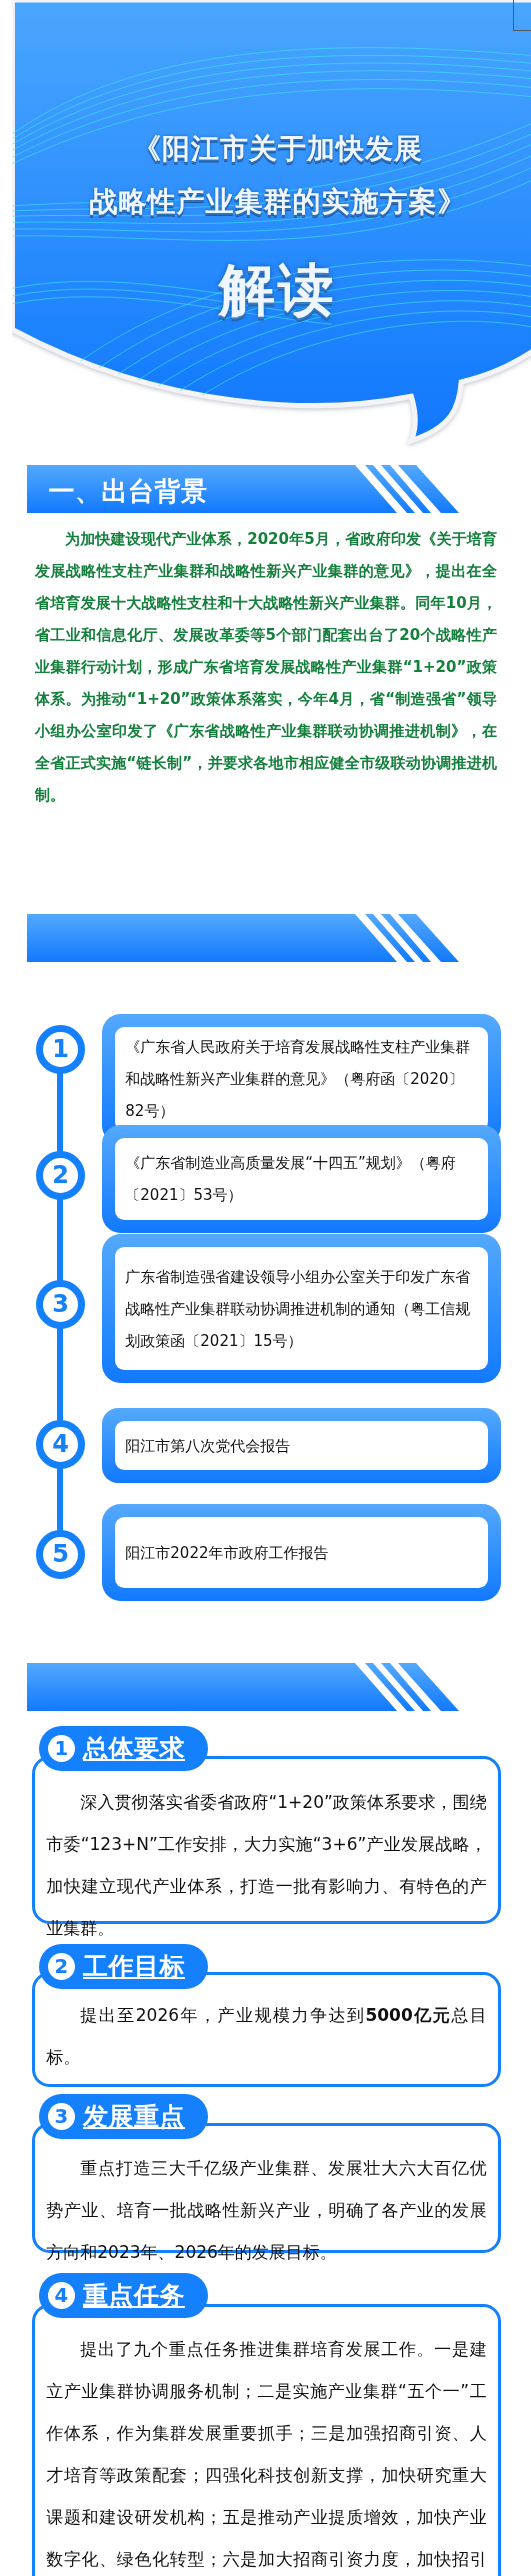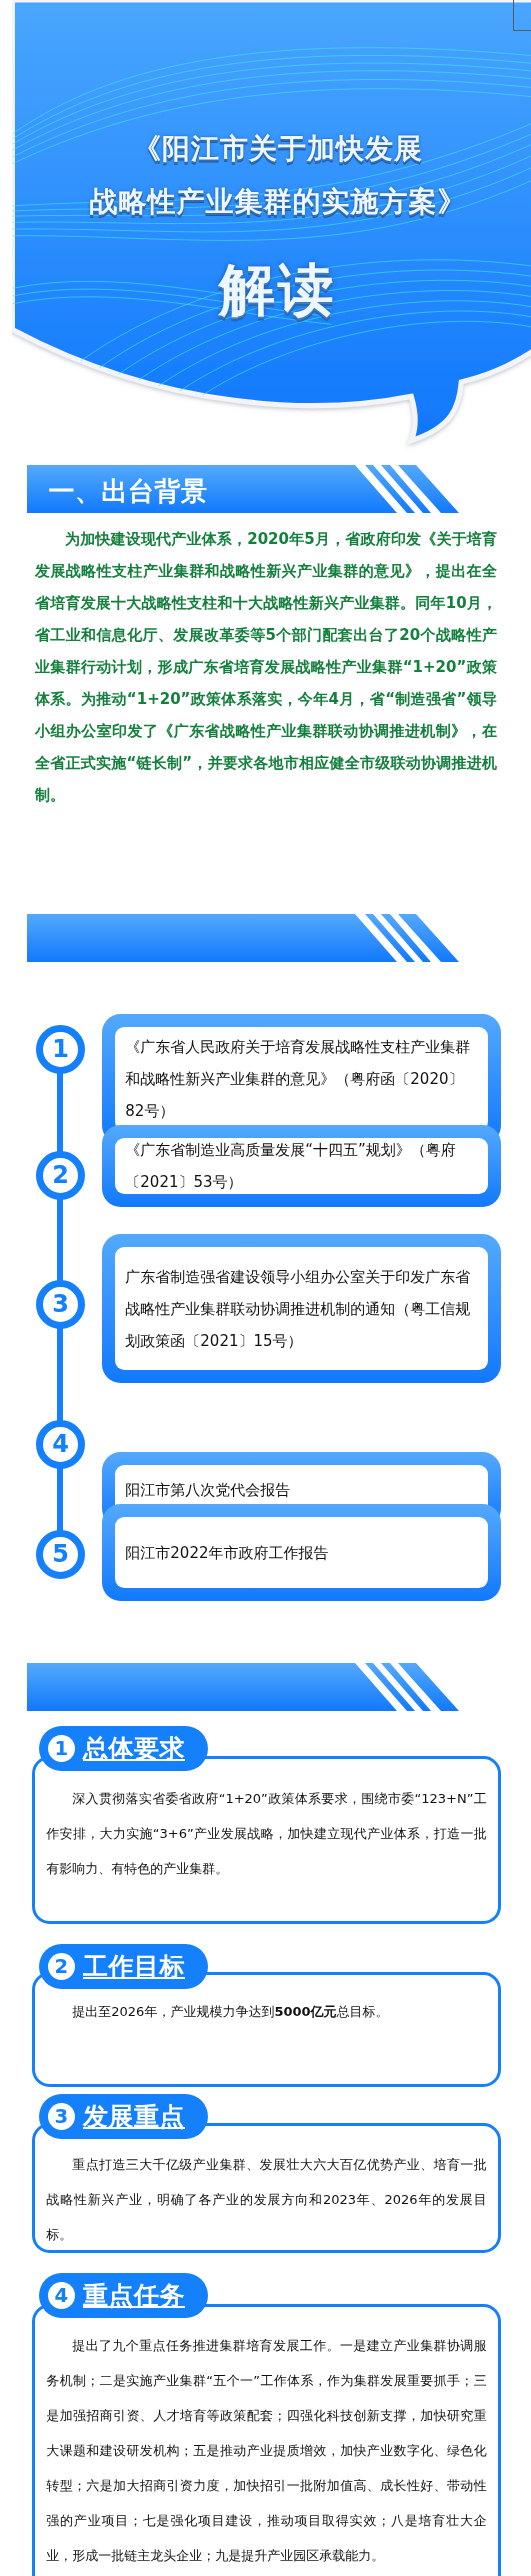--- a/index.html
+++ b/index.html
@@ -34,21 +34,21 @@
   .timeline-line { position: absolute; left: 57px; top: 1050px; width: 6.2px; height: 505px; background: #1580fc; }
   .num-circle { position: absolute; left: 36px; width: 49px; height: 49px; border-radius: 50%; background: #fff; border: 7.2px solid #1580fc;
     color: #1580fc; font-weight: bold; font-size: 24px; text-align: center; line-height: 34px; }
   .basis-box { position: absolute; left: 102px; width: 399px; border-radius: 18.5px; padding: 13px;
     background: linear-gradient(#54a9fc, #1179fd); }
   .basis-box .inner { width: 100%; height: 100%; background: #fff; border-radius: 9.3px; padding: 11.3px 11.3px 11.3px 10.3px;
     display: flex; align-items: center; font-size: 15px; line-height: 32px; color: #111; }
 
   
   .card { position: absolute; left: 32px; width: 469px; border: 3.1px solid #1580fc; border-radius: 17.5px; background: #fff; }
-  .card .text { position: absolute; left: 11.3px; right: 11.3px; font-size: 13px; line-height: 35px; color: #111; text-align: justify; text-indent: 2em; }
+  .card .text { position: absolute; left: 11.3px; right: 11.3px; font-size: 17px; line-height: 42px; color: #111; text-align: justify; text-indent: 2em; }
   .card .text b { font-weight: bold; }
   .pill { position: absolute; left: 39px; width: 169px; height: 45px; border-radius: 23px; background: #1580fc; color: #fff; display: flex; align-items: center; }
   .pill .badge { width: 27px; height: 27px; margin-left: 8.8px; border-radius: 50%; background: #fff; color: #1580fc; font-weight: bold; font-size: 19.6px;
     text-align: center; line-height: 27px; }
   .pill .ptitle { margin-left: 8.2px; font-size: 25px; font-weight: bold; letter-spacing: 0.5px; white-space: nowrap; text-decoration: underline; }
 </style>
 </head>
 <body>
 
 <div class="hero">
@@ -116,35 +116,35 @@
 <div class="timeline-line"></div>
 
 <div class="num-circle" style="top:1025px;">1</div>
 <div class="basis-box" style="top:986px; height:130px;margin-top:28px;">
   <div class="inner">
       <span>《广东省人民政府关于培育发展战略性支柱产业集群和战略性新兴产业集群的意见》（粤府函〔2020〕82号）</span>
     </div>
 </div>
 
 <div class="num-circle" style="top:1151px;">2</div>
-<div class="basis-box" style="top:1125px; height:82px;">
+<div class="basis-box" style="top:1125px; height:108px;">
   <div class="inner">
       <span>《广东省制造业高质量发展“十四五”规划》（粤府〔2021〕53号）</span>
     </div>
 </div>
 
 <div class="num-circle" style="top:1280px;">3</div>
 <div class="basis-box" style="top:1234px; height:149px;">
   <div class="inner">
       <span>广东省制造强省建设领导小组办公室关于印发广东省战略性产业集群联动协调推进机制的通知（粤工信规划政策函〔2021〕15号）</span>
     </div>
 </div>
 
 <div class="num-circle" style="top:1420px;">4</div>
-<div class="basis-box" style="top:1452px; height:75px;">
+<div class="basis-box" style="top:1408px; height:75px;border-radius:16px;">
   <div class="inner">
       <span>阳江市第八次党代会报告</span>
     </div>
 </div>
 
 <div class="num-circle" style="top:1530px;">5</div>
 <div class="basis-box" style="top:1504px; height:97px;">
   <div class="inner">
       <span>阳江市2022年市政府工作报告</span>
     </div>

